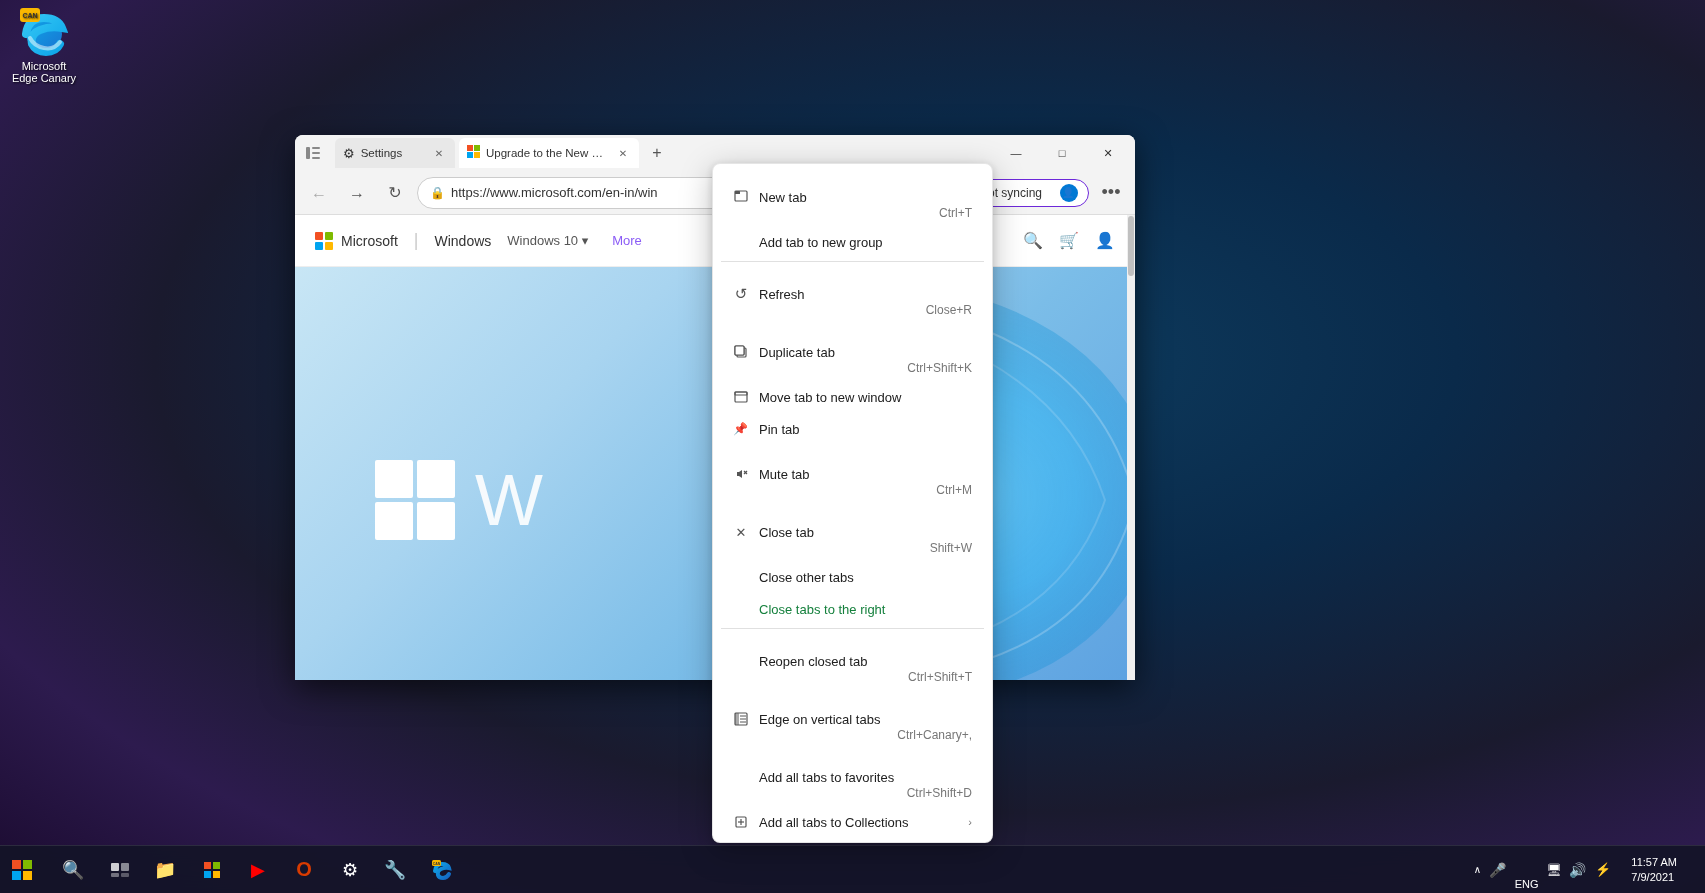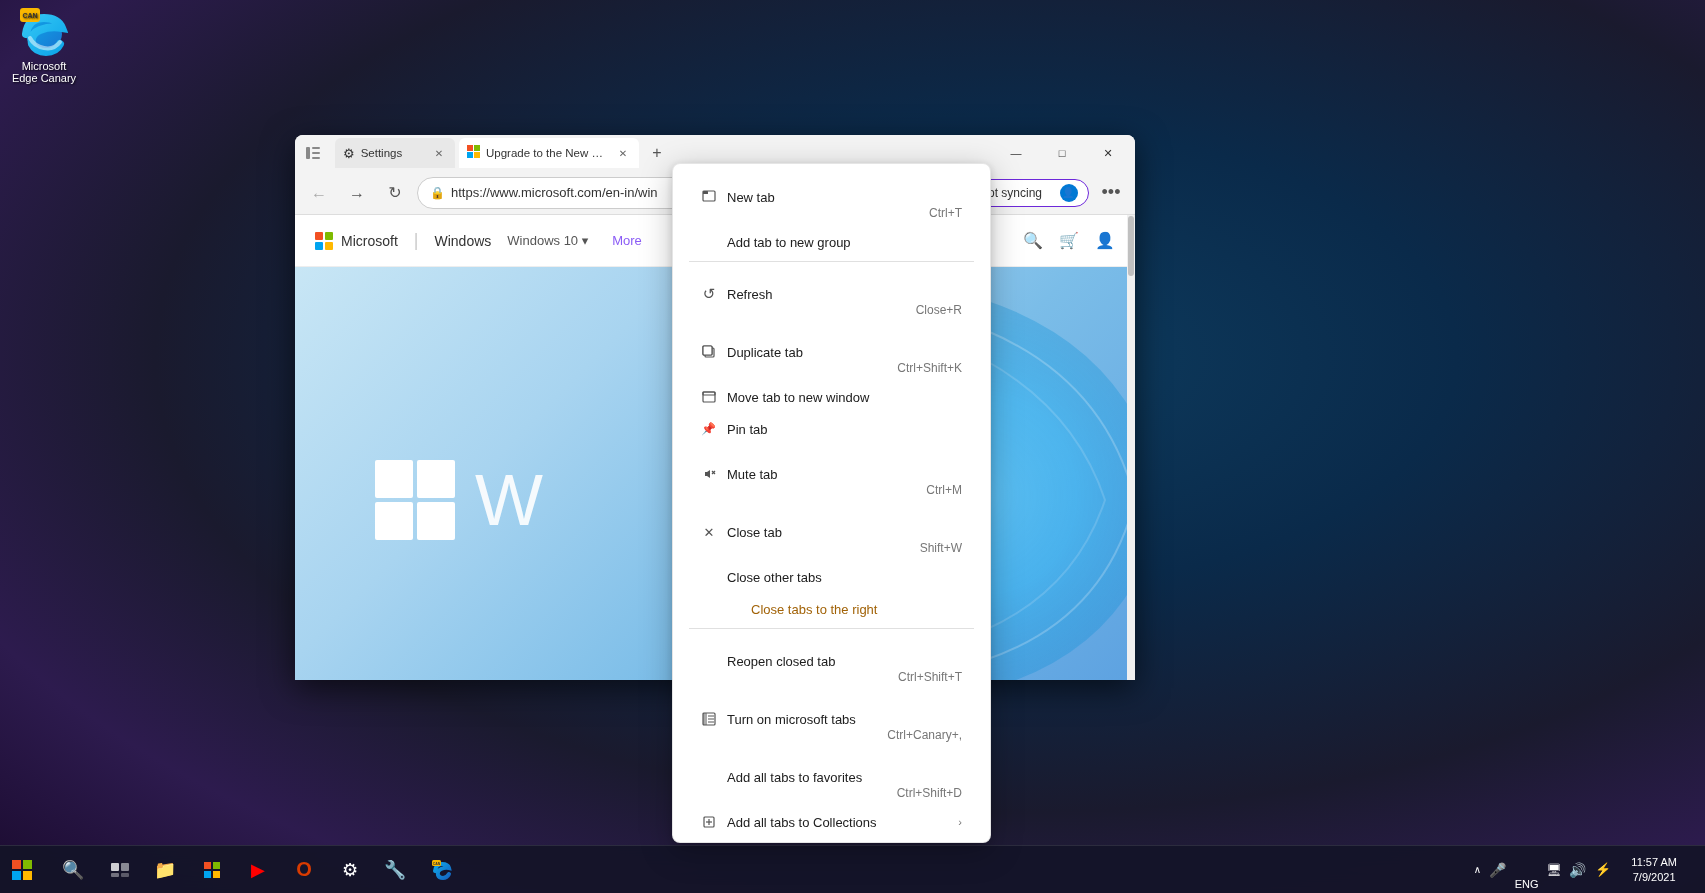--- a/index.html
+++ b/index.html
@@ -81,21 +81,21 @@
     }
     .taskbar-right {
       display: flex;
       align-items: center;
       gap: 4px;
       padding-right: 8px;
       color: white;
       font-size: 11px;
     }
     .taskbar-clock {
-      text-align: center;
+      text-align: left;
       padding: 4px 8px;
       cursor: pointer;
     }
     .taskbar-clock div {
       line-height: 1.3;
     }
 
     
     .browser-window {
       position: absolute;
@@ -355,44 +355,43 @@
       transform: translateY(-50%);
       width: 400px;
       height: 400px;
       opacity: 0.7;
     }
 
     
     .context-menu {
       position: absolute;
       top: 163px;
-      left: 672px;
-      width: 319px;
+      left: 712px;
+      width: 281px;
       background: white;
       border-radius: 8px;
       box-shadow: 0 8px 32px rgba(0,0,0,0.25), 0 2px 8px rgba(0,0,0,0.15);
       z-index: 100;
-      padding: 4px 16px;
+      padding: 4px 8px;
       border: 1px solid rgba(0,0,0,0.1);
     }
     .menu-item {
       display: flex;
       align-items: center;
       padding: 6px 12px;
       cursor: pointer;
       gap: 10px;
       font-size: 13px;
       color: #202020;
       min-height: 32px;
       position: relative;
     }
     .menu-item.disabled {
-      color: #a16207;
+      color: #15803d;
       cursor: default;
-      margin-left: 24px;
     }
     .menu-icon {
       width: 16px;
       height: 16px;
       display: flex;
       align-items: center;
       justify-content: center;
       color: #555;
       font-size: 13px;
       flex-shrink: 0;
@@ -670,21 +669,21 @@
   <div class="menu-item">
     <span class="menu-icon">
       <svg width="14" height="14" viewBox="0 0 14 14">
         <rect x="1" y="1" width="12" height="12" rx="1" fill="none" stroke="#555" stroke-width="1.2"></rect>
         <rect x="1" y="1" width="4" height="12" rx="0.5" fill="#555" opacity="0.5"></rect>
         <line x1="6" y1="4" x2="12" y2="4" stroke="#555" stroke-width="1"></line>
         <line x1="6" y1="7" x2="12" y2="7" stroke="#555" stroke-width="1"></line>
         <line x1="6" y1="10" x2="12" y2="10" stroke="#555" stroke-width="1"></line>
       </svg>
     </span>
-    <span class="menu-label">Turn on microsoft tabs</span>
+    <span class="menu-label">Edge on vertical tabs</span>
     <span class="menu-shortcut">Ctrl+Canary+,</span>
   </div>
 
   <div class="menu-item">
     <span class="menu-icon"></span>
     <span class="menu-label">Add all tabs to favorites</span>
     <span class="menu-shortcut">Ctrl+Shift+D</span>
   </div>
 
   <div class="menu-item">

